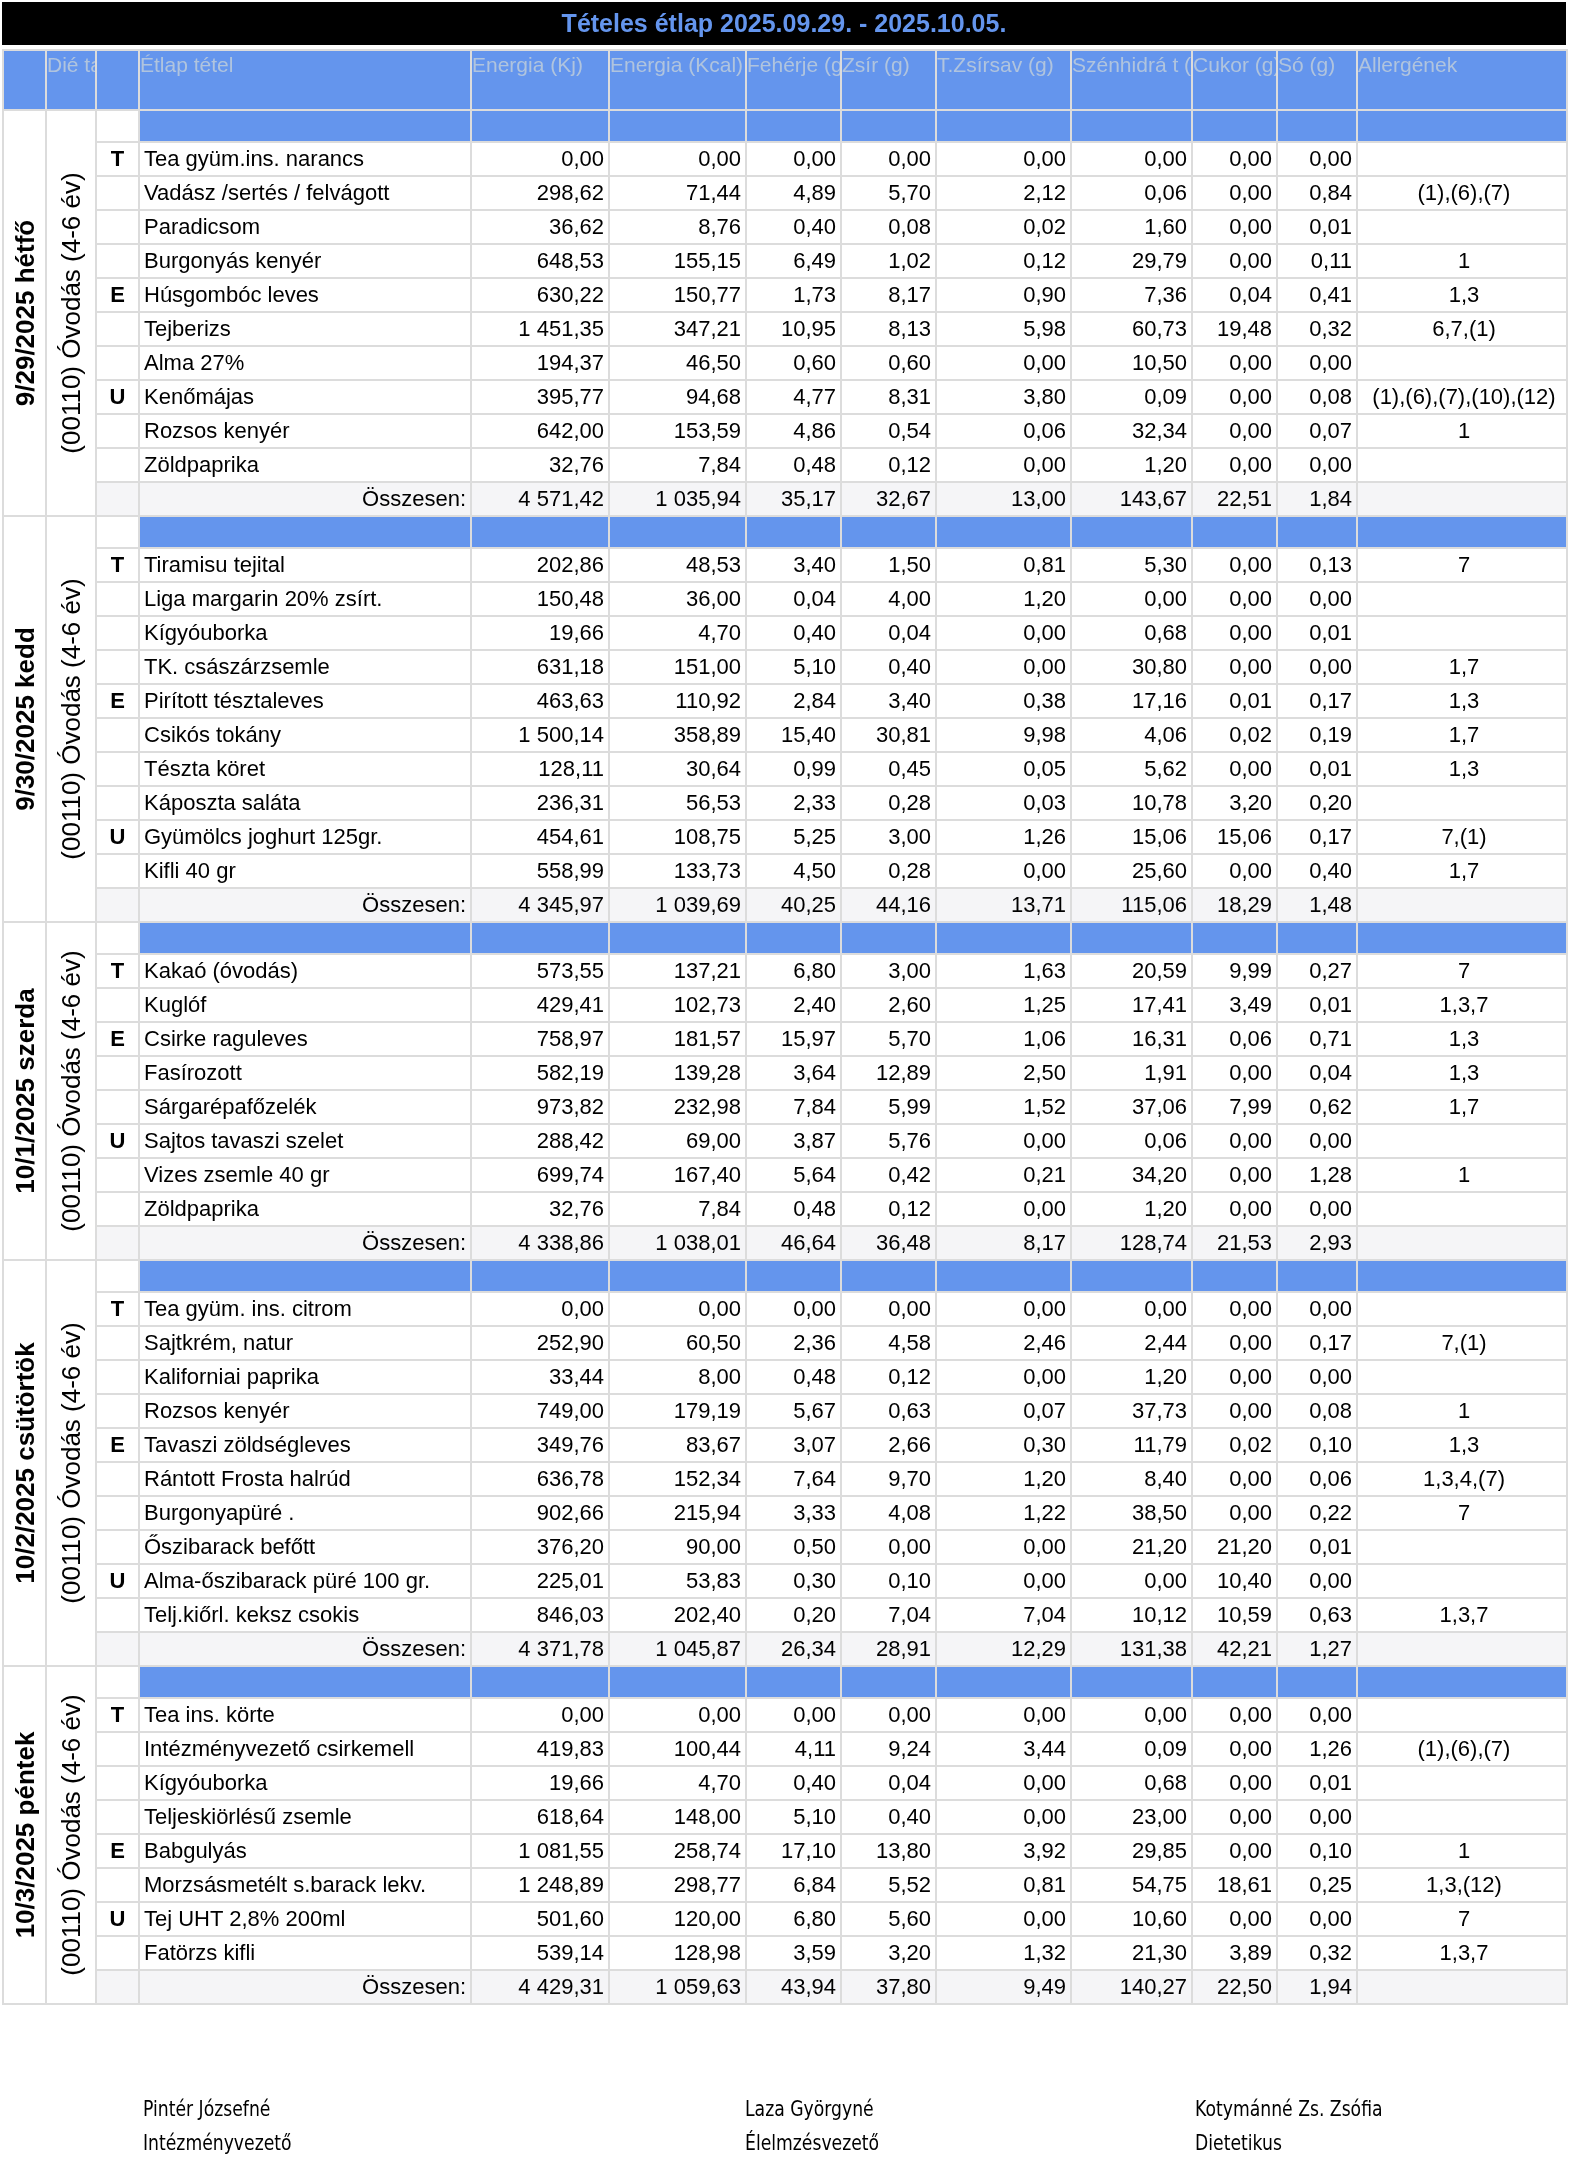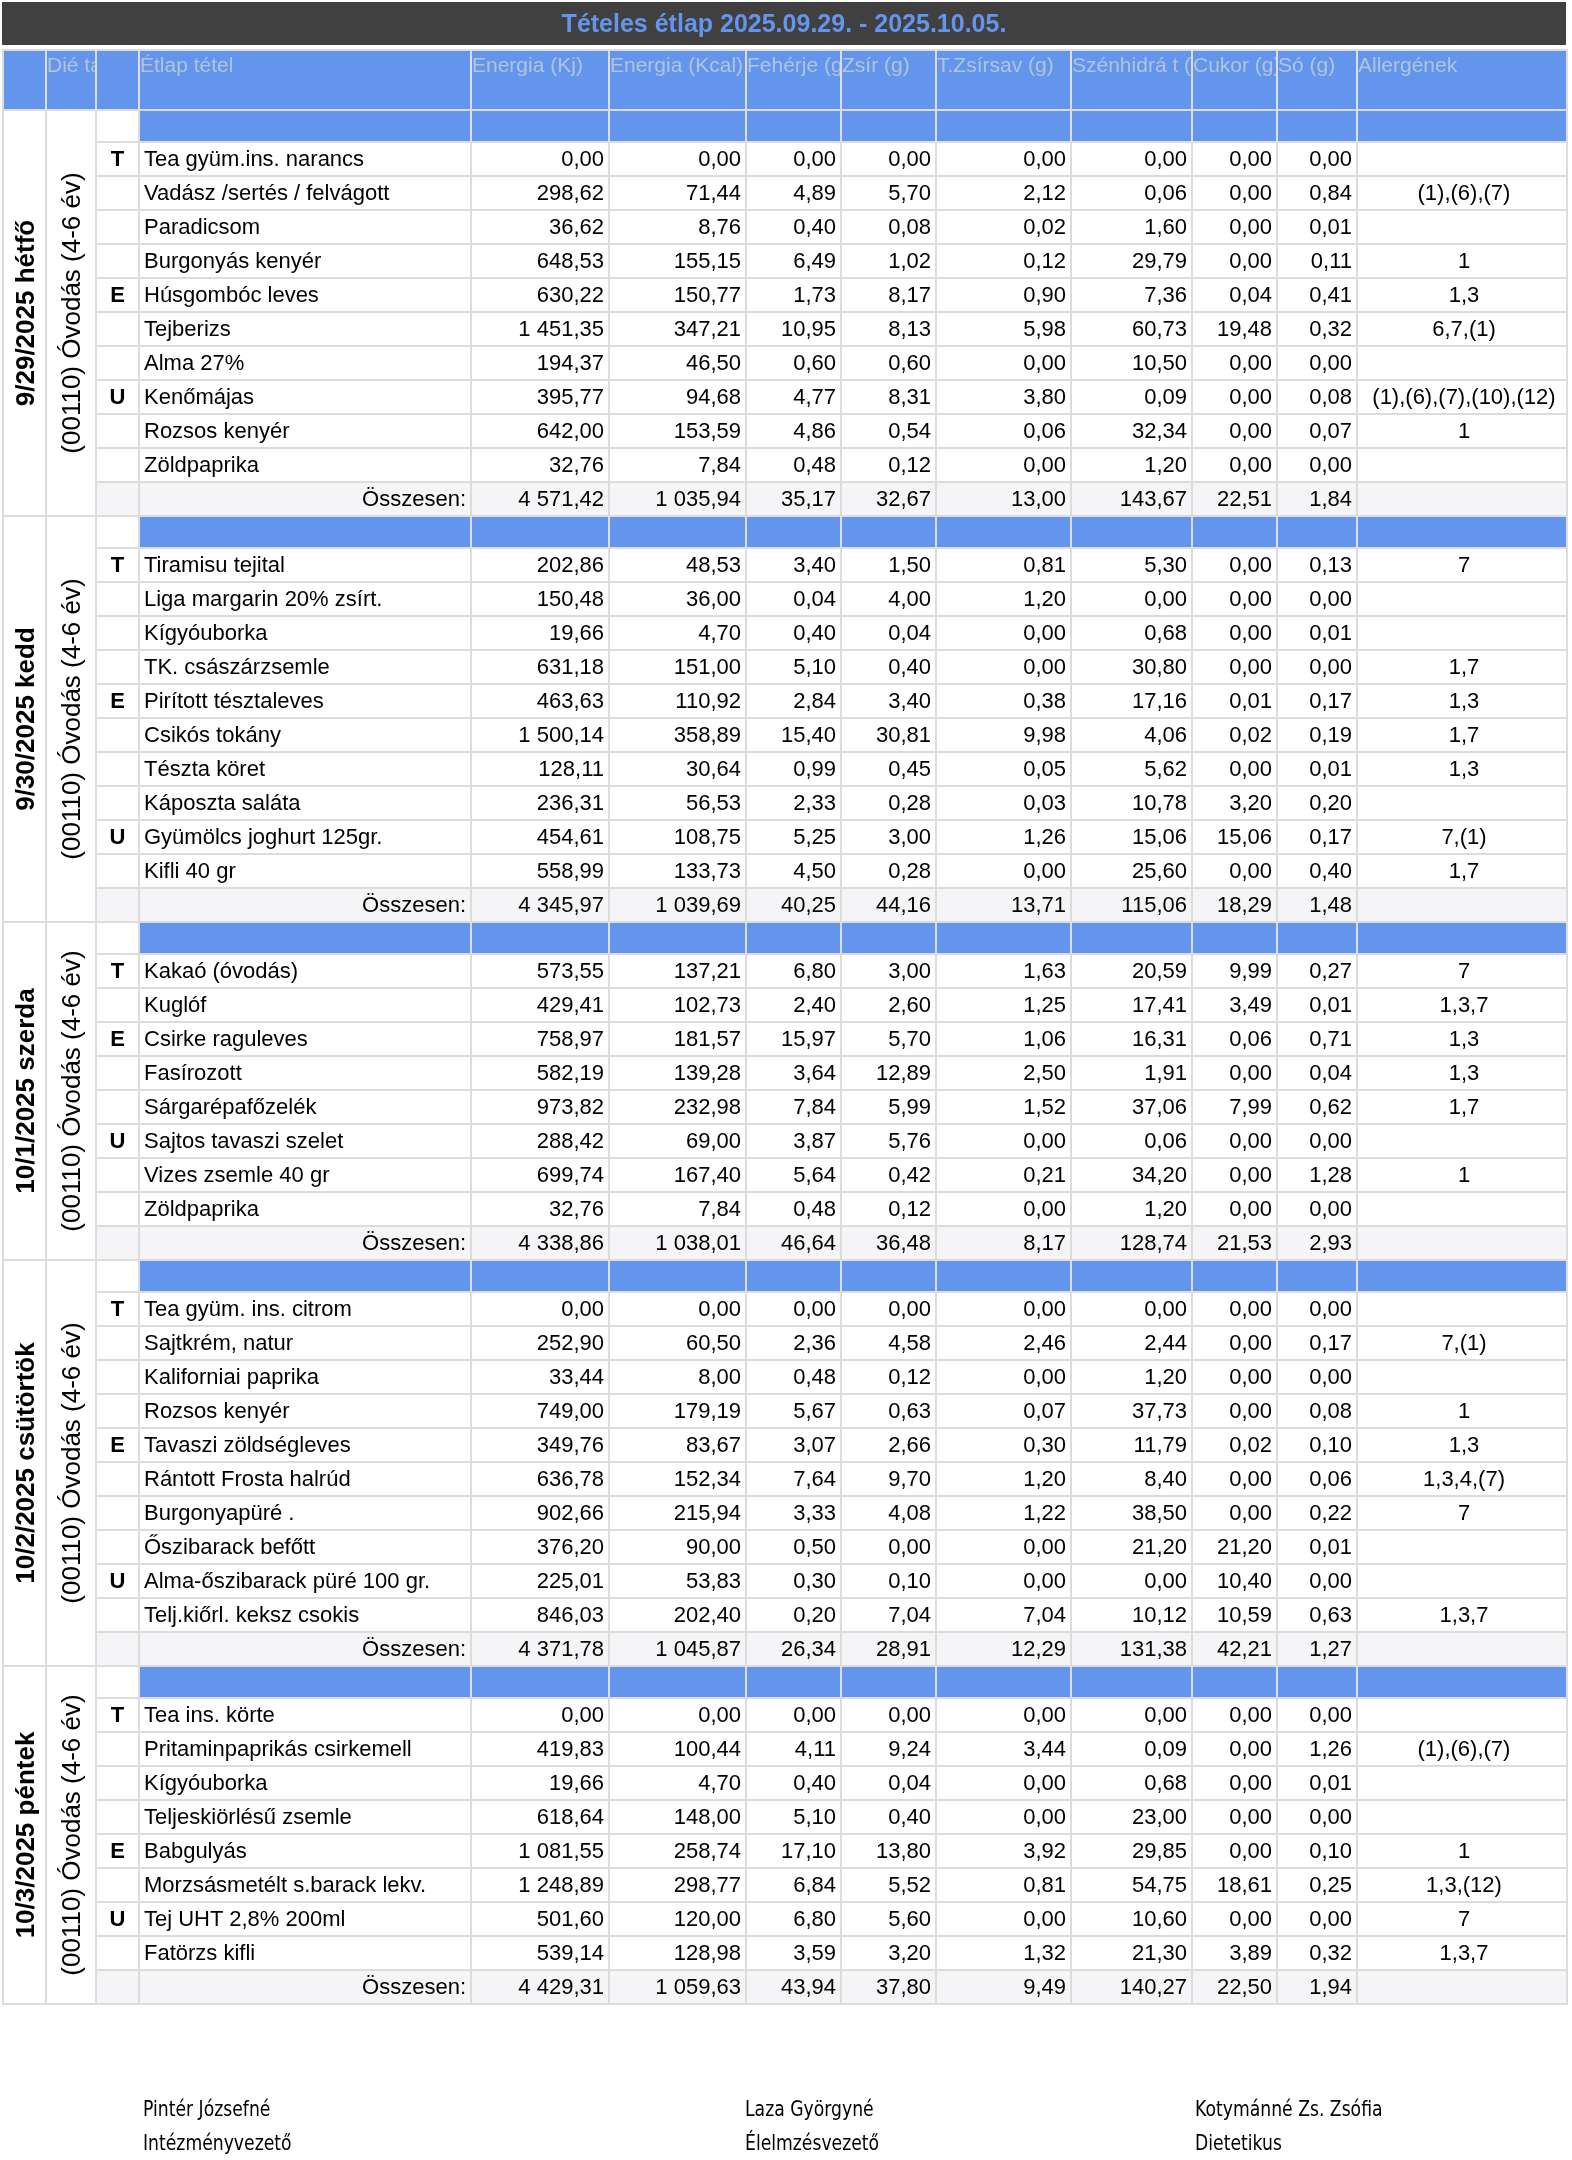--- a/index.html
+++ b/index.html
@@ -1,19 +1,19 @@
 <!DOCTYPE html>
 <html><head>
 <meta charset="utf-8">
 <style>
   html, body { margin: 0; padding: 0; background: #ffffff; }
   body { width: 1572px; height: 2160px; position: relative; overflow: hidden;
          font-family: "Liberation Sans", sans-serif; color: #000; }
   .title-bar { position: absolute; left: 2px; top: 2px; width: 1564px; height: 43px;
-               background: #404040; display: flex; align-items: center; justify-content: center; }
+               background: #000000; display: flex; align-items: center; justify-content: center; }
   .title-text { color: #6495ed; font-weight: bold; font-size: 25px; }
   table.menu { position: absolute; left: 2px; top: 49px; border-collapse: collapse;
                table-layout: fixed; width: 1564px; border-left: 2px solid #6495ed; }
   table.menu td, table.menu th { border: 2px solid #dcdcdc; padding: 0; overflow: hidden; white-space: nowrap; }
   th.hcell { background: #6495ed; color: #b0c4de; font-weight: normal; font-size: 21px;
              text-align: left; vertical-align: top; height: 58px; padding: 2px 3px 0 3px;
              line-height: 27px; white-space: normal; }
   tr.sep td { height: 30px; }
   tr.sep td.blue { background: #6495ed; }
   tr.item td { height: 32px; font-size: 22px; line-height: 32px; background: #fff; }
@@ -721,21 +721,21 @@
         <td class="num">0,00</td>
         <td class="num">0,00</td>
         <td class="num">0,00</td>
         <td class="num">0,00</td>
         <td class="num">0,00</td>
         <td class="num">0,00</td>
         <td class="allerg"></td>
       </tr>
       <tr class="item">
         <td class="meal"></td>
-        <td class="name">Pritaminpaprikás csirkemell</td>
+        <td class="name">Intézményvezető csirkemell</td>
         <td class="num">419,83</td>
         <td class="num">100,44</td>
         <td class="num">4,11</td>
         <td class="num">9,24</td>
         <td class="num">3,44</td>
         <td class="num">0,09</td>
         <td class="num">0,00</td>
         <td class="num">1,26</td>
         <td class="allerg">(1),(6),(7)</td>
       </tr>

